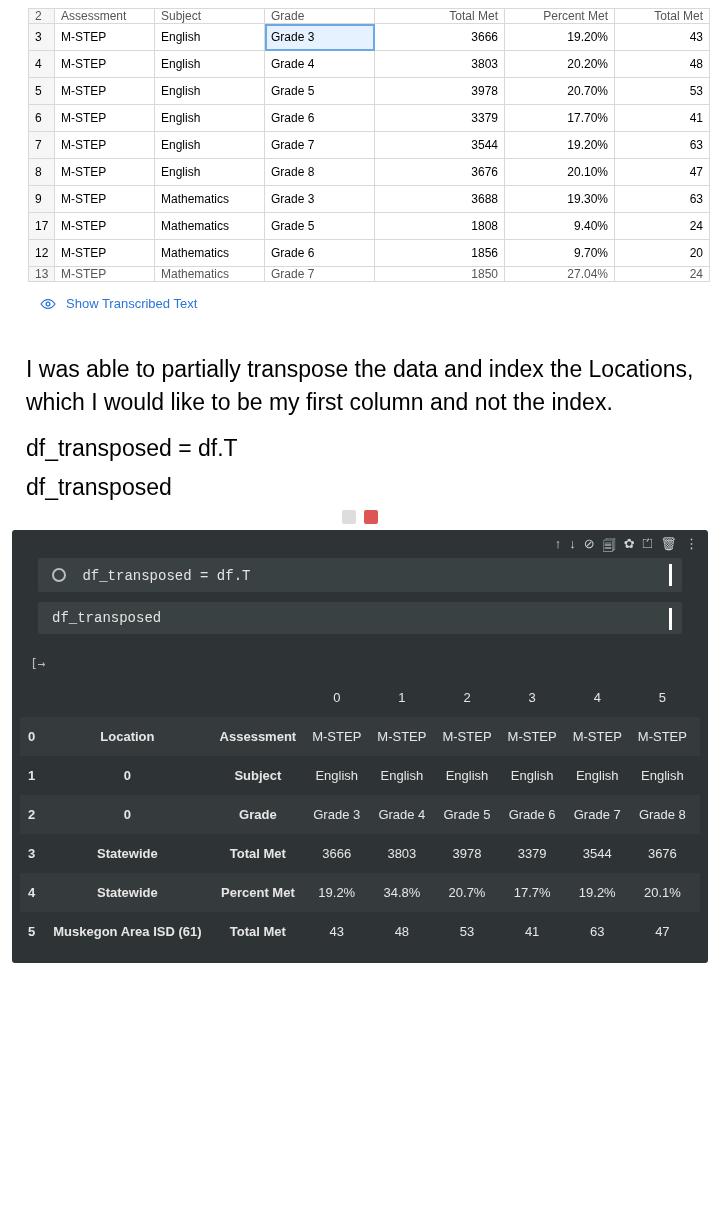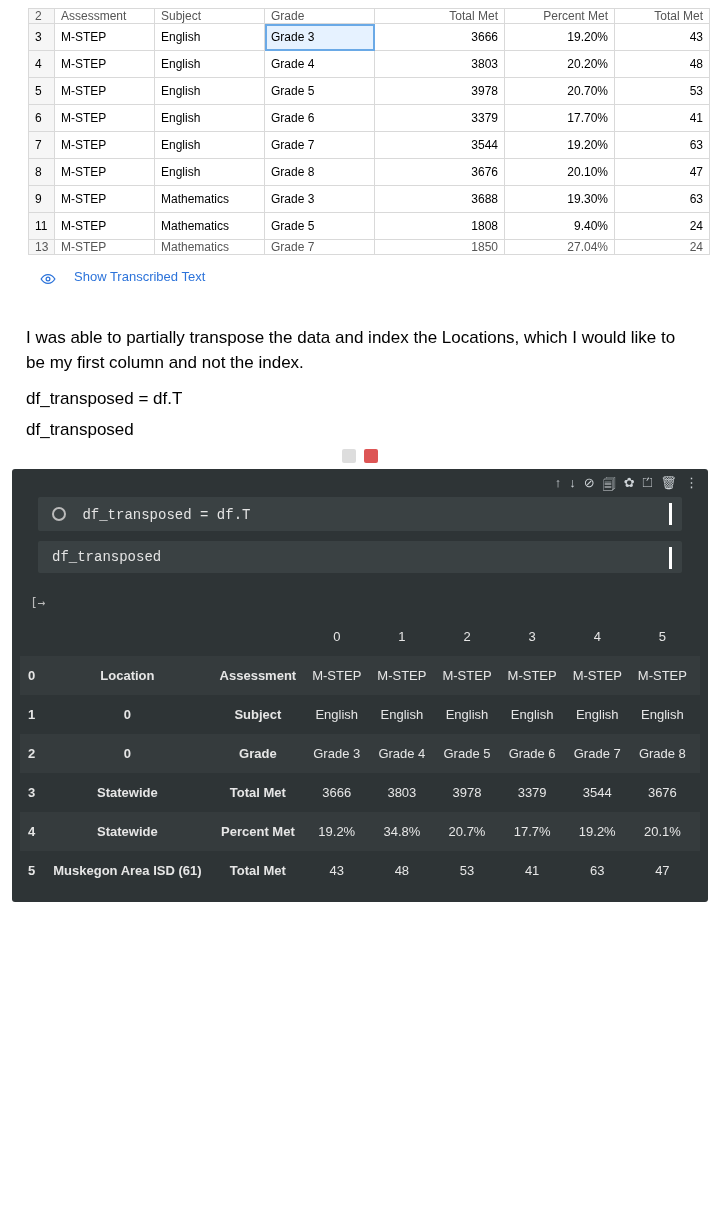--- a/index.html
+++ b/index.html
@@ -45,30 +45,30 @@
     background: #e6f2ff;
     outline: 2px solid #6aa9e6;
     outline-offset: -2px;
   }
   
   .transcribed {
     color: #2c73da;
     font-size: 13px;
     padding: 14px 0 4px 40px;
     display: flex;
-    align-items: flex-end;
-    gap: 18px;
+    align-items: center;
+    gap: 10px;
   }
   .transcribed .eye {
     width:16px; height:10px;
   }
   
   .para-block {
     padding: 38px 26px 10px 26px;
-    font-size: 17px;
+    font-size: 23px;
     line-height: 1.45;
   }
   .para-block .code { font-family: inherit; }
   
   .nb-wrap { padding: 0 12px 14px 12px; }
   .nb {
     background: #2e3436;
     color: #e4e4e4;
     border-radius: 3px;
     padding: 18px 8px 6px 8px;
@@ -220,27 +220,36 @@
         <tr>
           <th class="rowhdr">9</th>
           <td>M-STEP</td>
           <td>Mathematics</td>
           <td class="">Grade 3</td>
           <td class="num-total">3688</td>
           <td class="num-pct">19.30%</td>
           <td class="num-last">63</td>
         </tr>
         <tr>
-          <th class="rowhdr">11</th>
+          <th class="rowhdr">17</th>
           <td>M-STEP</td>
           <td>Mathematics</td>
           <td class="">Grade 5</td>
           <td class="num-total">1808</td>
           <td class="num-pct">9.40%</td>
           <td class="num-last">24</td>
+        </tr>
+        <tr>
+          <th class="rowhdr">12</th>
+          <td>M-STEP</td>
+          <td>Mathematics</td>
+          <td class="">Grade 6</td>
+          <td class="num-total">1856</td>
+          <td class="num-pct">9.70%</td>
+          <td class="num-last">20</td>
         </tr>
         <tr class="halfcut" style="height: 14px;">
           <th class="rowhdr">13</th>
           <td>M-STEP</td>
           <td>Mathematics</td>
           <td class="">Grade 7</td>
           <td class="num-total">1850</td>
           <td class="num-pct">27.04%</td>
           <td class="num-last">24</td>
         </tr>

